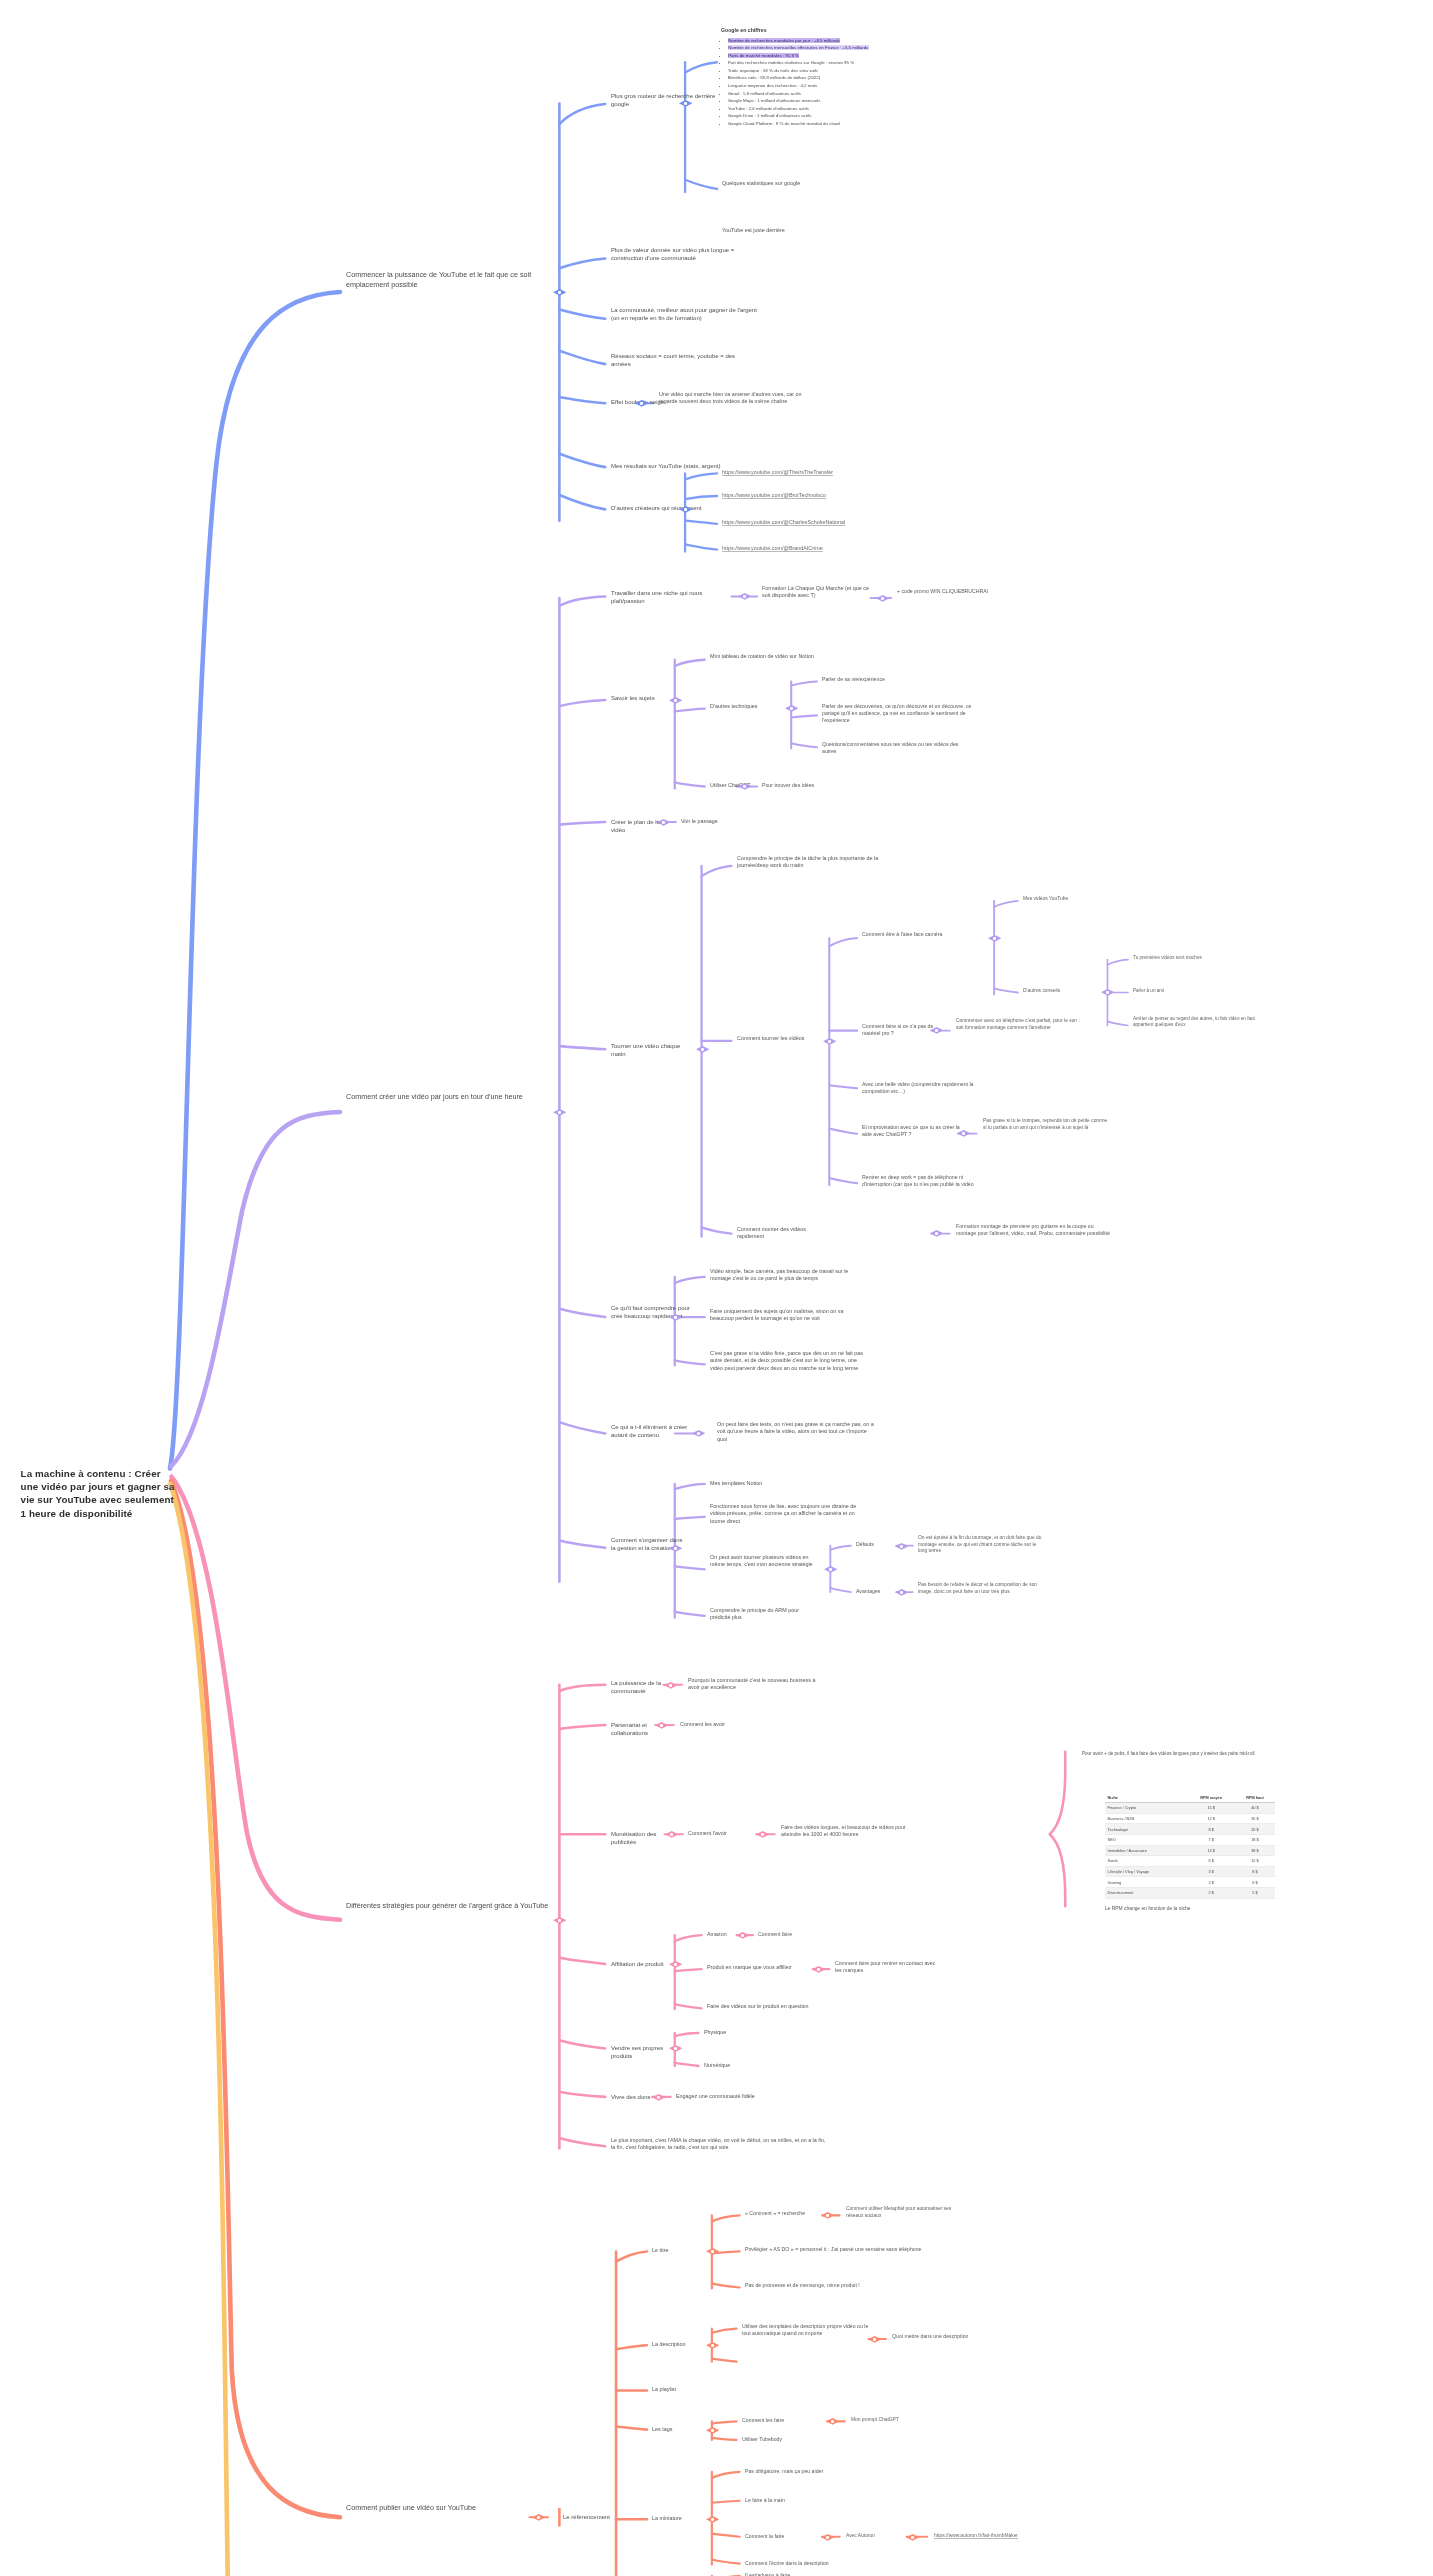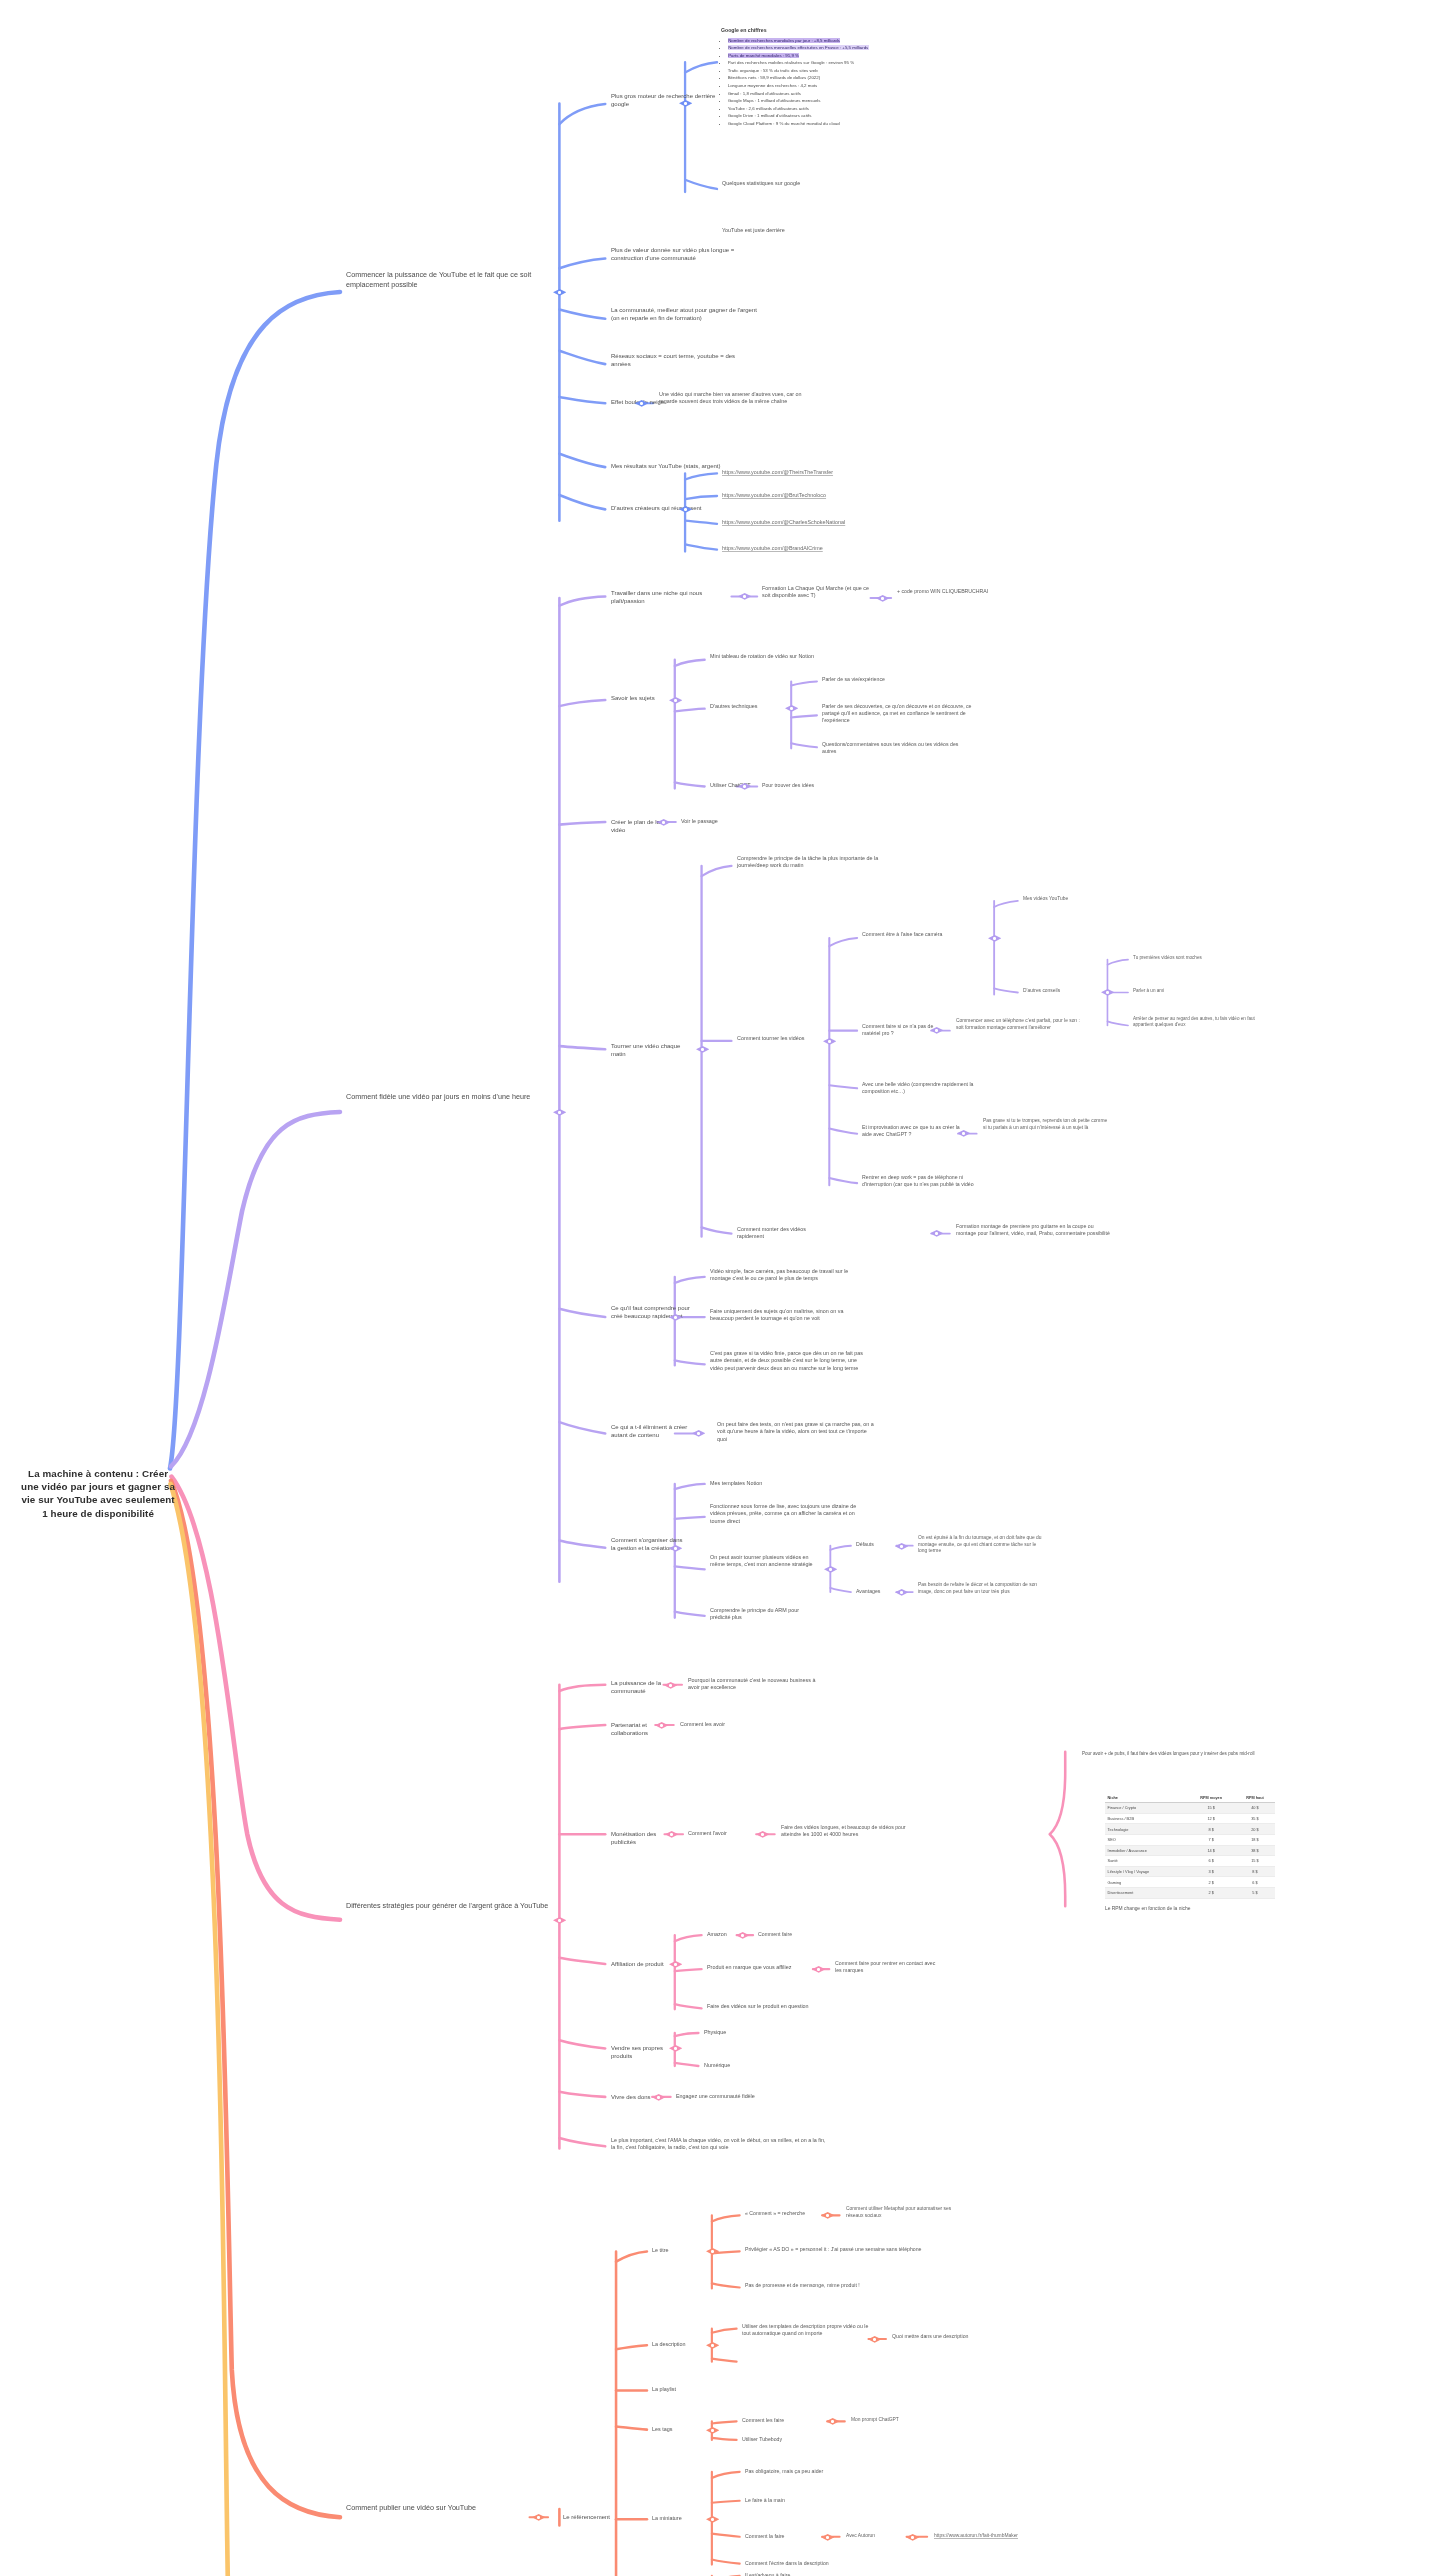--- a/index.html
+++ b/index.html
@@ -9,21 +9,21 @@
     width:1433px;height:3041px;position:relative;overflow:hidden;
     -webkit-font-smoothing:antialiased;
   }
   #canvas{position:absolute;inset:0;width:1433px;height:3041px;}
   svg#links{position:absolute;left:0;top:0;width:1433px;height:3041px;pointer-events:none;}
   .node{position:absolute;line-height:1.35;white-space:normal;}
   .node .txt{display:block;}
 
   
   .root{
-    font-size:9.8px;font-weight:700;color:#2e2e2e;text-align:center;
+    font-size:9.8px;font-weight:700;color:#2e2e2e;text-align:left;
     letter-spacing:0.1px;
   }
   .lvl1{font-size:7.2px;font-weight:400;color:#4a4a4a;}
   .lvl2{font-size:6px;font-weight:400;color:#4f4f4f;}
   .lvl3{font-size:5.4px;font-weight:400;color:#555;}
   .lvl4{font-size:5.2px;font-weight:400;color:#5a5a5a;}
   .lvl5{font-size:4.9px;font-weight:400;color:#5f5f5f;}
   .tiny{font-size:4.6px;color:#666;}
 
   a.link-url,.link-url{
@@ -334,21 +334,21 @@
     <span class="txt link-url">https://www.youtube.com/@BrutTechnoloco</span>
   </div>
   <div class="node lvl3" style="left:722px;top:519px;width:237px;">
     <span class="txt link-url">https://www.youtube.com/@CharlesSchokeNational</span>
   </div>
   <div class="node lvl3" style="left:722px;top:545px;width:237px;">
     <span class="txt link-url">https://www.youtube.com/@BrandAICrime</span>
   </div>
 
   <div class="node lvl1" style="left:346px;top:1092px;width:206px;">
-    <span class="txt">Comment fidèle une vidéo par jours en moins d'une heure</span>
+    <span class="txt">Comment créer une vidéo par jours en tour d'une heure</span>
   </div>
   <div class="diamond d-purple" style="left:553px;top:1109px;"></div>
 
   <div class="node lvl2" style="left:611px;top:589px;width:121px;">
     <span class="txt">Travailler dans une niche qui nous plaît/passion</span>
   </div>
   <div class="diamond d-purple" style="left:738px;top:593px;"></div>
   <div class="node lvl3" style="left:762px;top:585px;width:111px;">
     <span class="txt">Formation La Chaque Qui Marche (et que ce soit disponible avec T)</span>
   </div>

